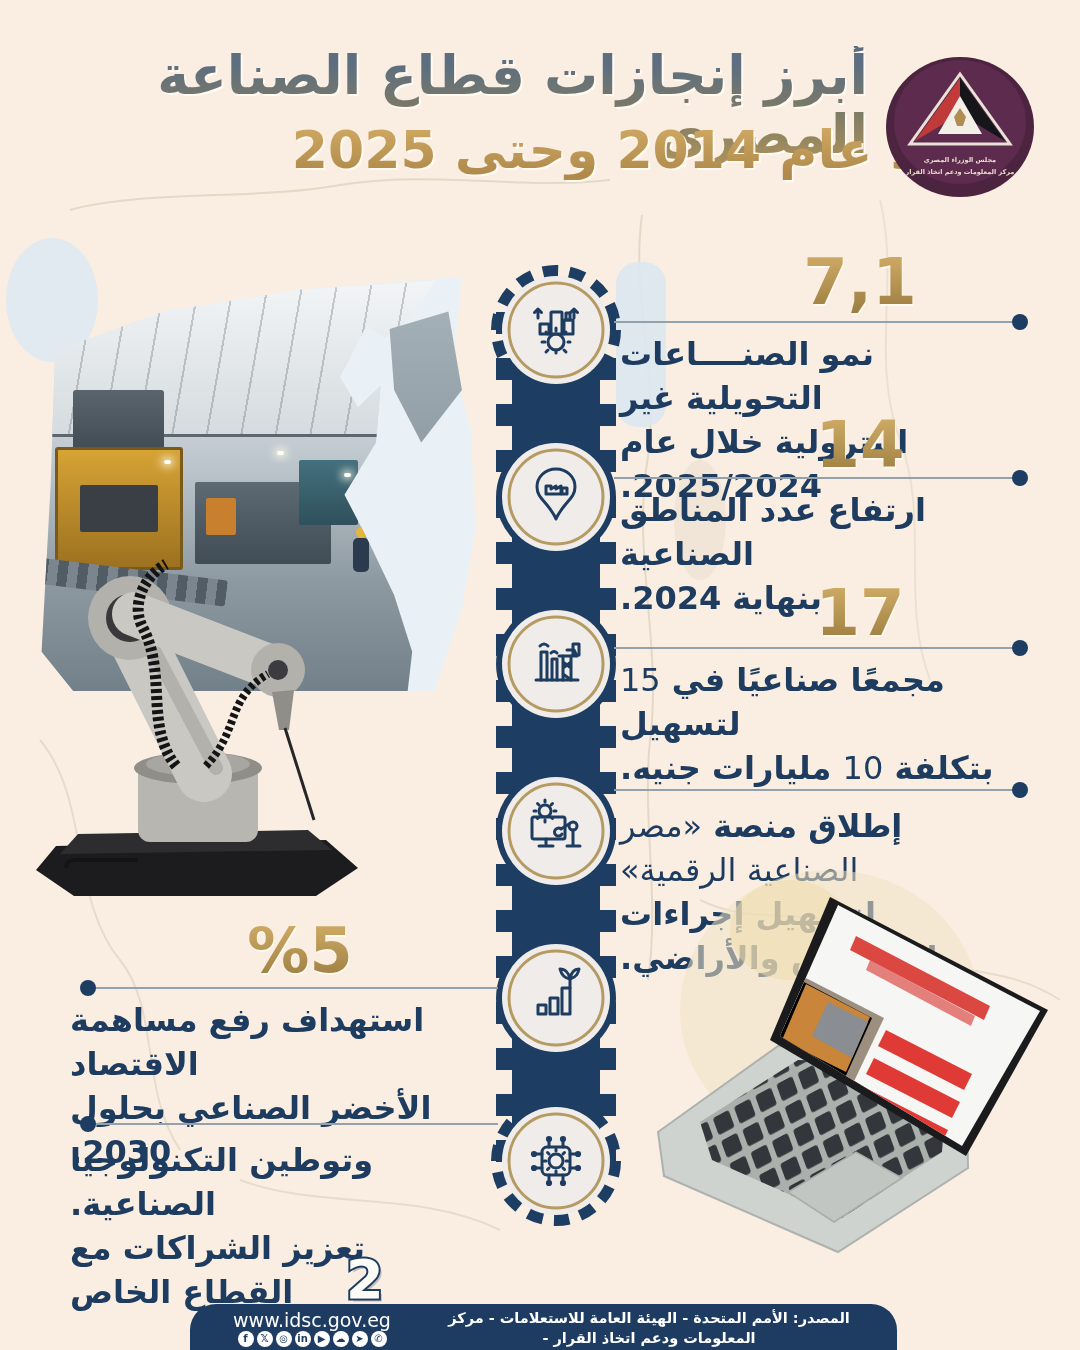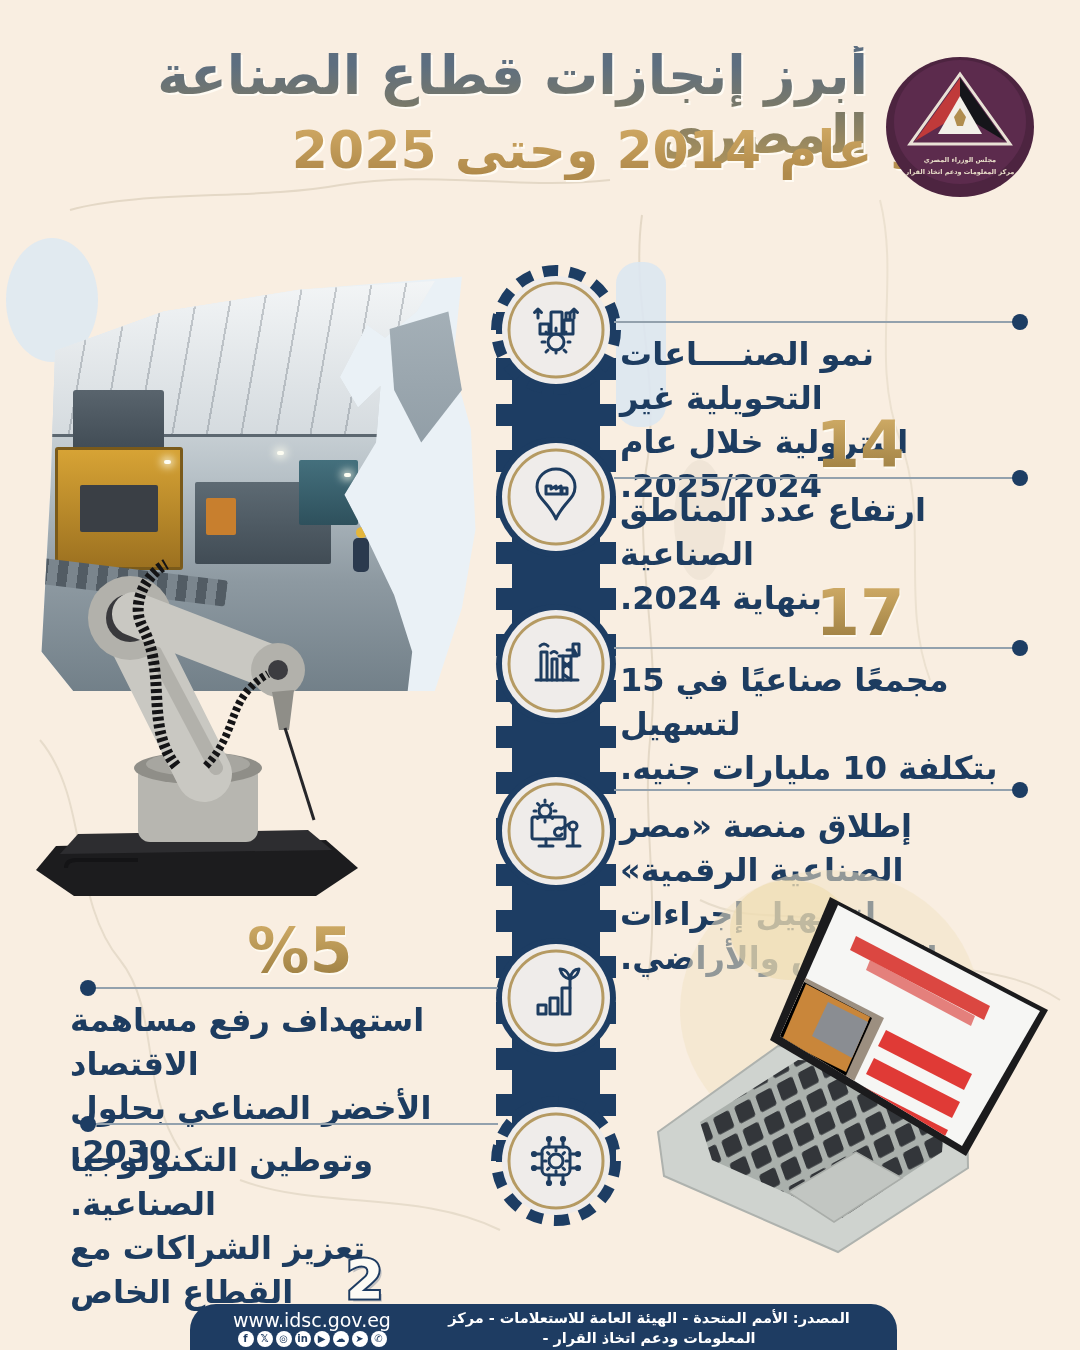--- a/index.html
+++ b/index.html
@@ -82,21 +82,21 @@
   .stat-value{position:absolute; font-weight:bold; text-align:center; direction:ltr;
     background:linear-gradient(180deg,#cda964 15%,#9a7c40 95%);
     -webkit-background-clip:text; background-clip:text; color:transparent;
     filter:drop-shadow(1px 2px 0 rgba(255,252,245,.8));}
   .v-right{left:700px; width:320px; font-size:64px;}
   .v-left{left:140px; width:320px; font-size:62px;}
   .stat-line{position:absolute; height:2px; background:#93a1ad;}
   .stat-dot{position:absolute; width:16px; height:16px; border-radius:50%; background:#1d3d63;}
   .stat-text{position:absolute; direction:rtl; text-align:left; color:#1d3c60;
     font-size:32px; font-weight:600; line-height:1.38;}
-  .stat-text b{font-weight:bold;}
+  .stat-text b{font-weight:normal;}
   .t-right{left:620px; width:398px;}
   .t-left{left:70px; width:412px;}
   
   .laptop{position:absolute; left:630px; top:860px; width:450px; height:430px;}
   
   .footer-bar{position:absolute; left:190px; top:1304px; width:707px; height:46px;
     background:#1e3c62; border-radius:26px 26px 0 0;}
   .site{position:absolute; left:222px; top:1309px; width:180px; text-align:center;
     color:#fff; font-weight:normal; font-size:19px;}
   .socials{position:absolute; left:214px; top:1331px; width:196px; display:flex; gap:3px; justify-content:center;}
@@ -269,20 +269,21 @@
         <circle cx="37" cy="8" r="1.6"></circle>
       <circle cx="23" cy="52" r="1.6"></circle>
         <circle cx="37" cy="52" r="1.6"></circle>
       <circle cx="8" cy="23" r="1.6"></circle>
         <circle cx="8" cy="37" r="1.6"></circle>
       <circle cx="52" cy="23" r="1.6"></circle>
         <circle cx="52" cy="37" r="1.6"></circle>
     </g>
   </svg>
 
+  <div class="stat-value v-right" style="top:245px" dir="ltr">7,1</div>
   <div class="stat-line" style="left:614px;top:321px;width:402px"></div>
   <div class="stat-dot" style="left:1012px;top:314px"></div>
   <div class="stat-text t-right" style="top:332px">
       <div><span>نمو الصنــــاعات التحويلية غير</span></div>
       <div><span>البترولية خلال عام 2025/2024.</span></div>
     </div>
 
   <div class="stat-value v-right" style="top:408px" dir="ltr">14</div>
   <div class="stat-line" style="left:614px;top:477px;width:402px"></div>
   <div class="stat-dot" style="left:1012px;top:470px"></div>

